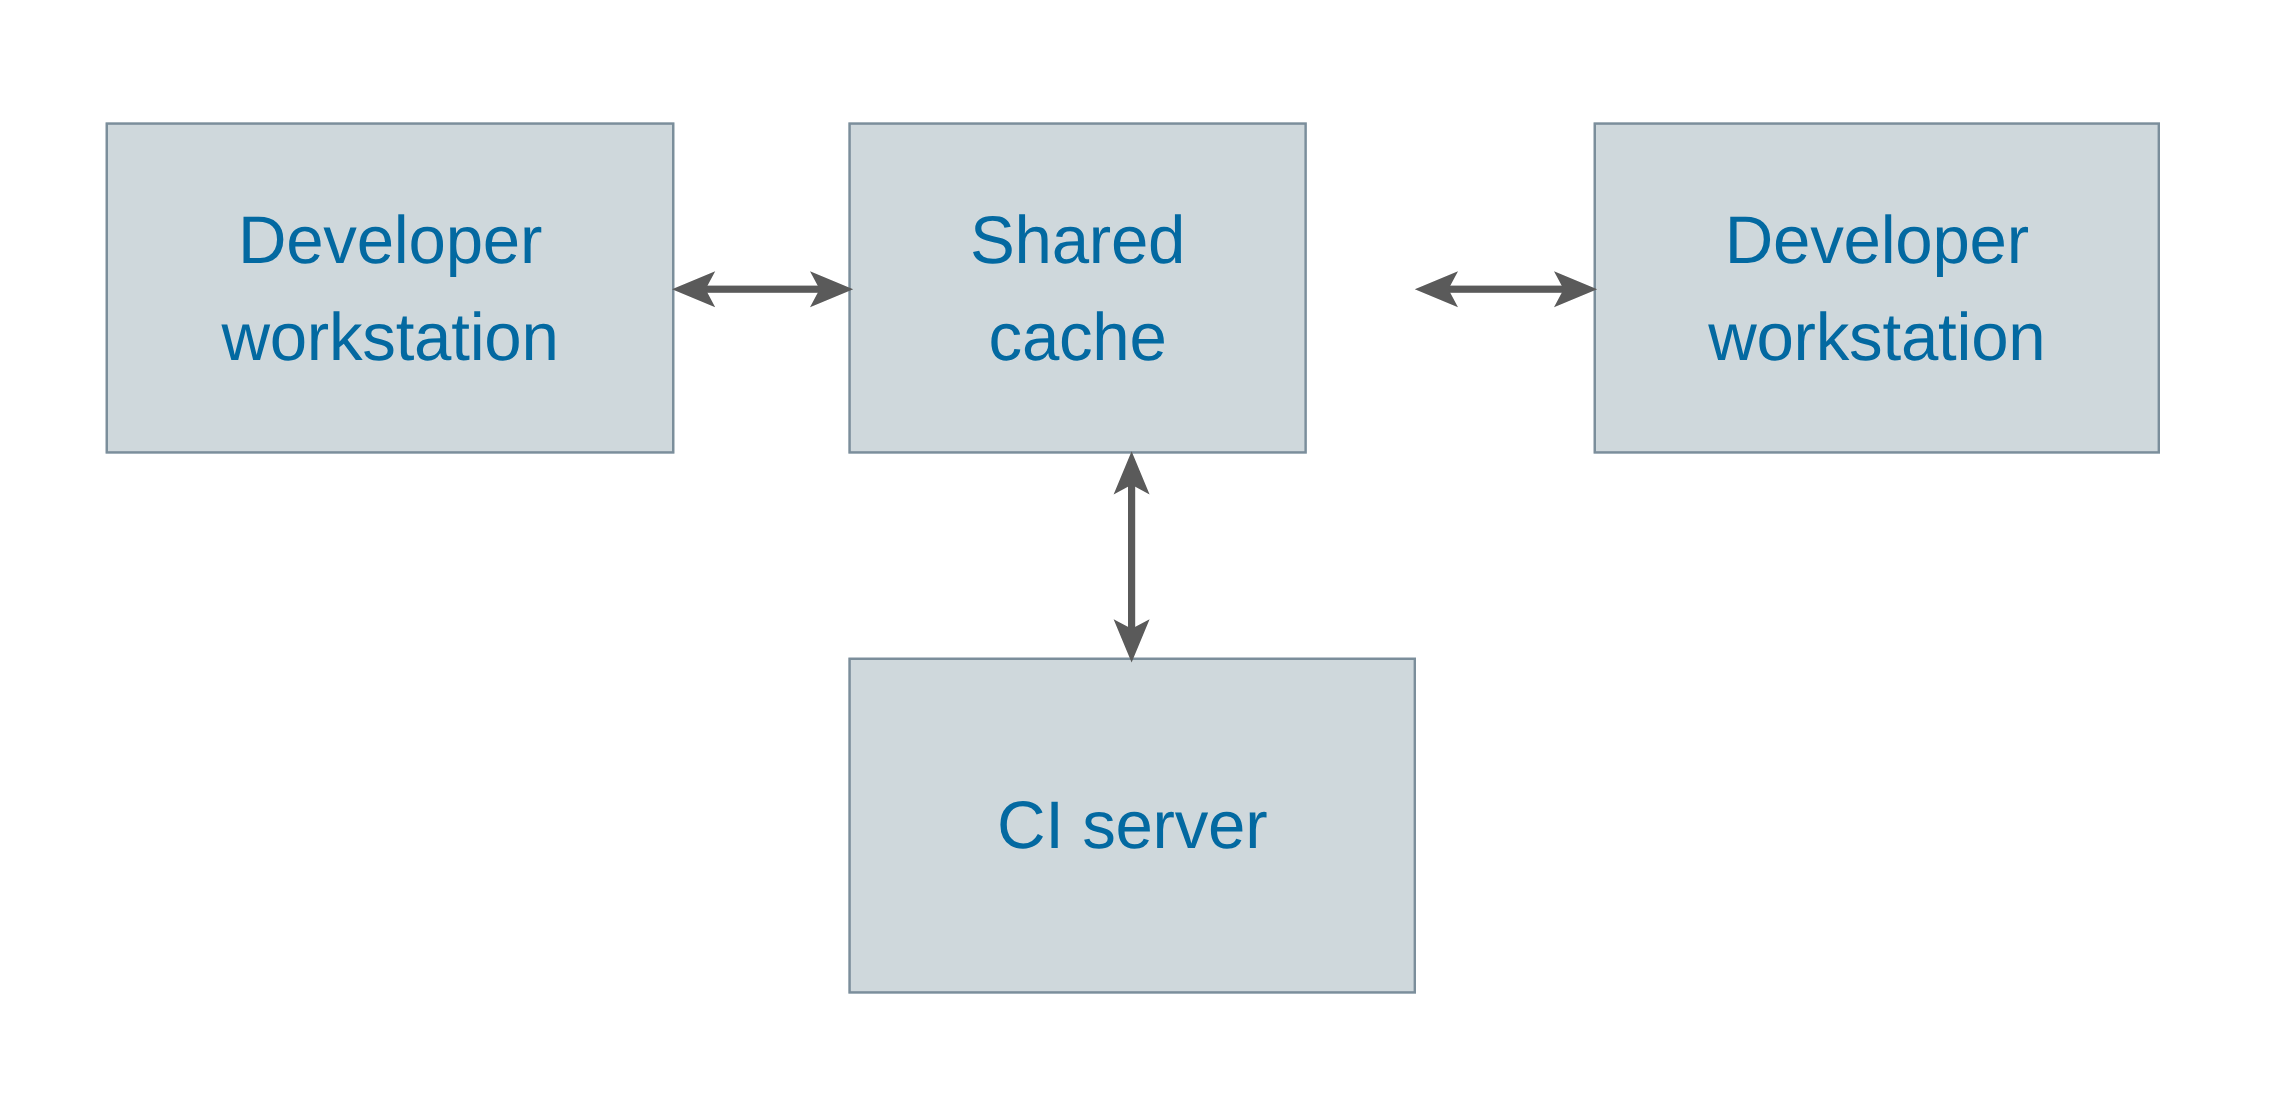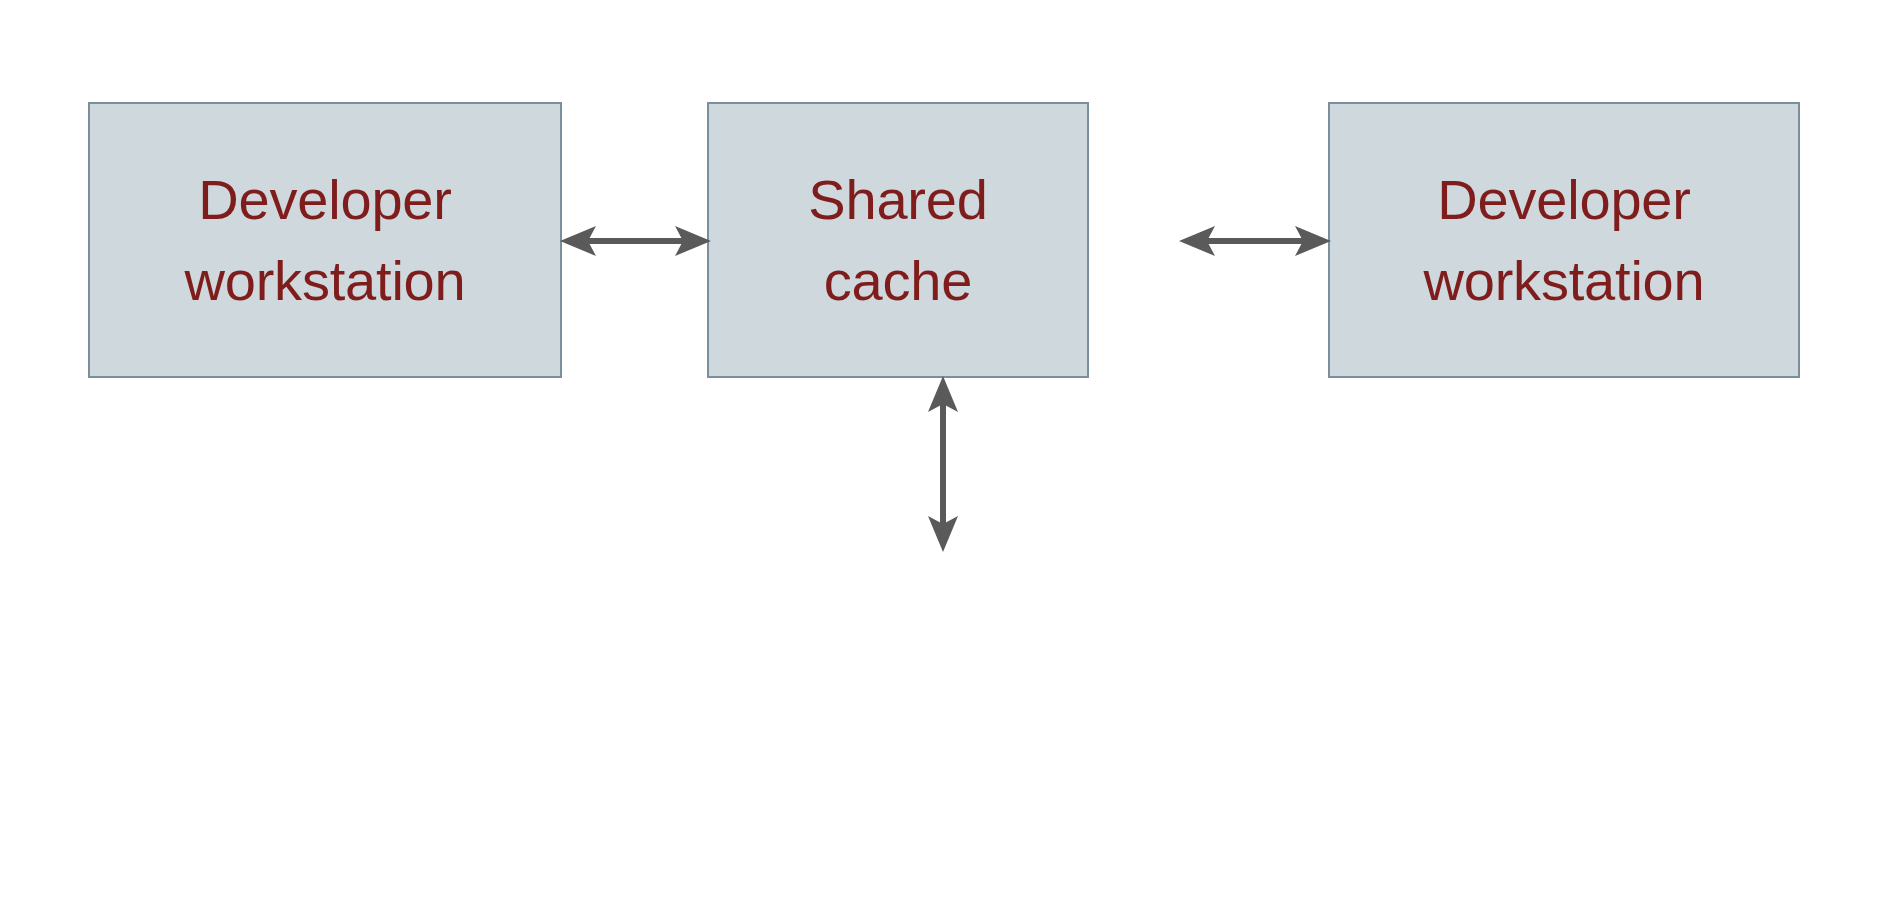--- a/index.html
+++ b/index.html
@@ -26,21 +26,21 @@
     border: 2px solid #7B8E9B;
     display: flex;
     align-items: center;
     justify-content: center;
     text-align: center;
   }
   .node-label {
     font-family: "Liberation Sans", sans-serif;
     font-size: 56px;
     line-height: 1.45;
-    color: #7f1d1d;
+    color: #0369a1;
     font-weight: 400;
     letter-spacing: -0.2px;
     white-space: pre-line;
     padding: 0 8px;
   }
   #node-dev-left  { left: 88px;   top: 102px; width: 474px; height: 276px; }
   #node-cache     { left: 707px;  top: 102px; width: 382px; height: 276px; }
   #node-dev-right { left: 1328px; top: 102px; width: 472px; height: 276px; }
   #node-ci        { left: 707px;  top: 548px; width: 473px; height: 280px; }
 
@@ -65,20 +65,23 @@
   <div class="node" id="node-cache">
     <span class="node-label">Shared
 cache</span>
   </div>
 
   <div class="node" id="node-dev-right">
     <span class="node-label">Developer
 workstation</span>
   </div>
 
+  <div class="node" id="node-ci">
+    <span class="node-label">CI server</span>
+  </div>
 
   <svg class="edge" id="edge-left-cache" viewBox="0 0 155 72">
     <g fill="#5A5A5A" stroke="none">
       <rect x="26" y="33" width="103" height="6"></rect>
       <polygon points="2,36 38,21 30,36 38,51"></polygon>
       <polygon points="153,36 117,21 125,36 117,51"></polygon>
     </g>
   </svg>
 
   <svg class="edge" id="edge-cache-right" viewBox="0 0 157 72">

